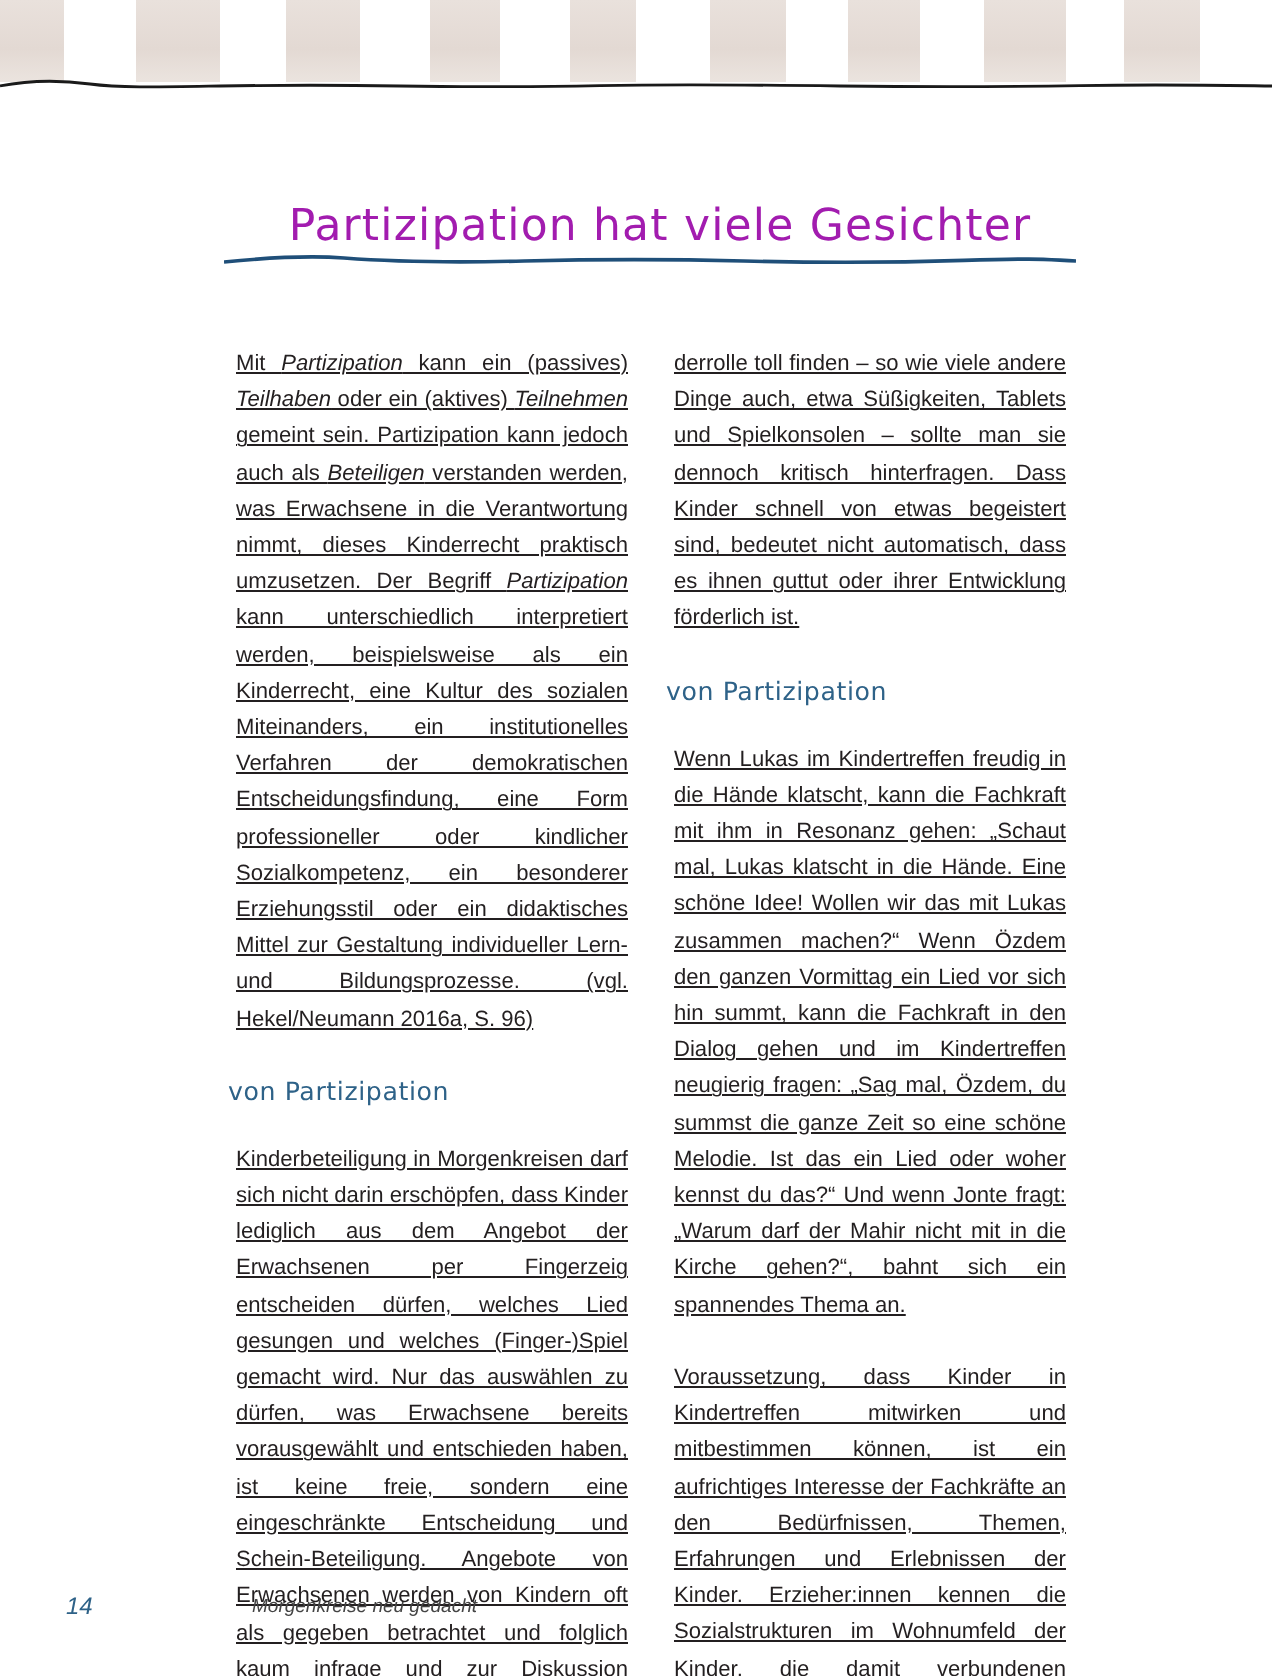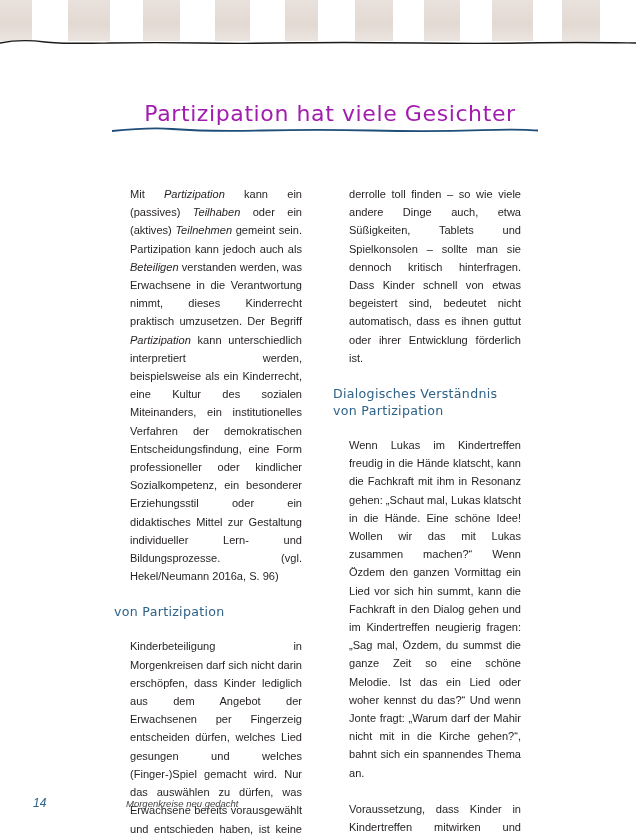--- a/index.html
+++ b/index.html
@@ -5,21 +5,21 @@
   html, body { margin: 0; padding: 0; background: #ffffff; }
   body { width: 636px; height: 838px; position: relative; overflow: hidden; font-family: "Liberation Sans", "DejaVu Sans", sans-serif; color: #231f20; }
   .stripes { position: absolute; left: 0; top: 0; width: 636px; height: 42px; }
   .stripe { position: absolute; top: 0; height: 41px; background: linear-gradient(180deg, #e9e1dc 0%, #e3d9d3 60%, #ebe4df 100%); }
   .top-rule { position: absolute; left: 0; top: 38px; width: 636px; height: 8px; }
   .title { position: absolute; left: 12px; width: 636px; top: 86px; text-align: center; font-size: 22px; letter-spacing: 0.6px; color: #a21caf; font-family: "DejaVu Sans", sans-serif; font-weight: normal; }
   .title-rule { position: absolute; left: 112px; top: 124px; width: 426px; height: 12px; }
   .col { position: absolute; top: 169px; width: 204px; font-size: 11.05px; line-height: 18.2px; text-align: justify; hyphens: manual; }
   .col-left { left: 114px; }
   .col-right { left: 333px; }
-  .col p { margin: 16px; }
+  .col p { margin: 4px; text-decoration: underline; }
   .col p.gap { margin-top: 18.2px; }
   .col h2 { margin: 18px 0 17px 0; font-weight: normal; font-size: 12.6px; line-height: 17px; color: #2e6288; letter-spacing: 0.3px; font-family: "DejaVu Sans", sans-serif; text-align: left; }
   .col h2 span { display: block; }
   .footer-num { position: absolute; left: 33px; top: 796px; font-size: 12px; color: #2e6288; font-style: italic; }
   .footer-title { position: absolute; left: 126px; top: 798px; font-size: 9.5px; color: #444; font-style: italic; }
   i { font-style: italic; }
 </style>
 </head>
 <body>
 
@@ -52,21 +52,20 @@
     <span>von Partizipation</span>
   </h2>
 
   <p>Kinderbeteiligung in Morgenkreisen darf sich nicht darin erschöpfen, dass Kinder lediglich aus dem Angebot der Erwachsenen per Fingerzeig entscheiden dürfen, welches Lied gesungen und welches (Finger-)Spiel gemacht wird. Nur das auswählen zu dürfen, was Erwachsene bereits vorausgewählt und entschieden haben, ist keine freie, sondern eine eingeschränkte Entscheidung und Schein-Beteiligung. Angebote von Erwachsenen werden von Kindern oft als gegeben betrachtet und folglich kaum infrage und zur Diskussion gestellt. Mit der weitverbreiteten Praxis des Tageskindes, das bestimmen darf, welche Lieder, Spiele, Fingerspiele im heutigen Morgenkreis gespielt und gesungen werden, wird ein Kind in eine Bestimmerrolle gedrängt, welche dem dialogischen Verständnis von Partizipation widerspricht. Auch wenn Kinder diese Son-</p>
 </div>
 
 <div class="col col-right">
   <p>derrolle toll finden – so wie viele andere Dinge auch, etwa Süßigkeiten, Tablets und Spielkonsolen – sollte man sie dennoch kritisch hinterfragen. Dass Kinder schnell von etwas begeistert sind, bedeutet nicht automatisch, dass es ihnen guttut oder ihrer Entwicklung förderlich ist.</p>
 
   <h2>
-    <span>Dialogisches Verständnis</span>
     <span>von Partizipation</span>
   </h2>
 
   <p>Wenn Lukas im Kindertreffen freudig in die Hände klatscht, kann die Fachkraft mit ihm in Resonanz gehen: „Schaut mal, Lukas klatscht in die Hände. Eine schöne Idee! Wollen wir das mit Lukas zusammen machen?“ Wenn Özdem den ganzen Vormittag ein Lied vor sich hin summt, kann die Fachkraft in den Dialog gehen und im Kindertreffen neugierig fragen: „Sag mal, Özdem, du summst die ganze Zeit so eine schöne Melodie. Ist das ein Lied oder woher kennst du das?“ Und wenn Jonte fragt: „Warum darf der Mahir nicht mit in die Kirche gehen?“, bahnt sich ein spannendes Thema an.</p>
   <p class="gap">Voraussetzung, dass Kinder in Kindertreffen mitwirken und mitbestimmen können, ist ein aufrichtiges Interesse der Fachkräfte an den Bedürfnissen, Themen, Erfahrungen und Erlebnissen der Kinder. Erzieher:innen kennen die Sozialstrukturen im Wohnumfeld der Kinder, die damit verbundenen familiären Lebenslagen, Familienkulturen, Traditionen und Bräuche. Auf Grundlage von Beobachtung, im Sinne der Beachtung von Kindern, nehmen sie wahr, welche individuellen Bedürfnisse, spezifischen Interessen Kinder haben und welche Lebensthemen sie bewegt. (vgl. Preissing 2003, S. 17)</p>
 </div>
 
 <div class="footer-num">14</div>
 <div class="footer-title">Morgenkreise neu gedacht</div>
 

